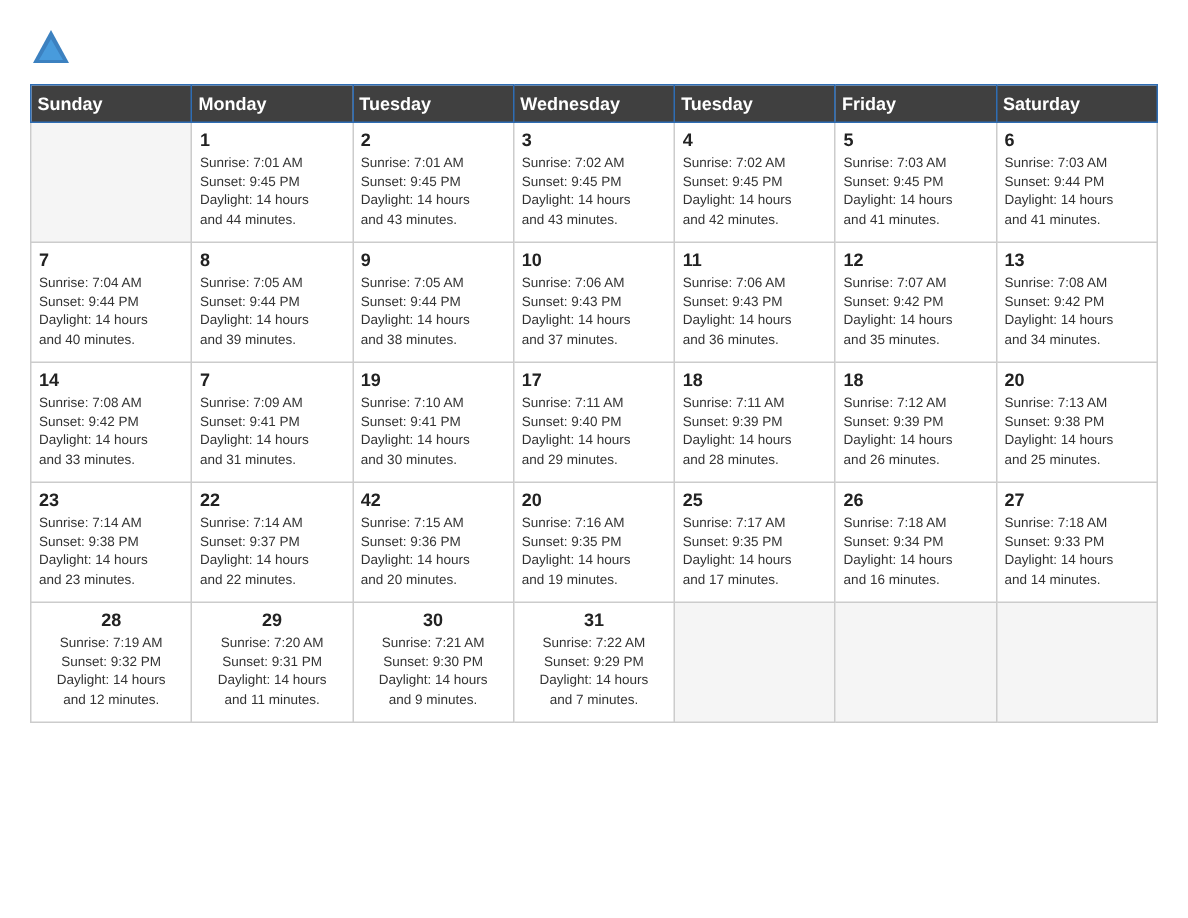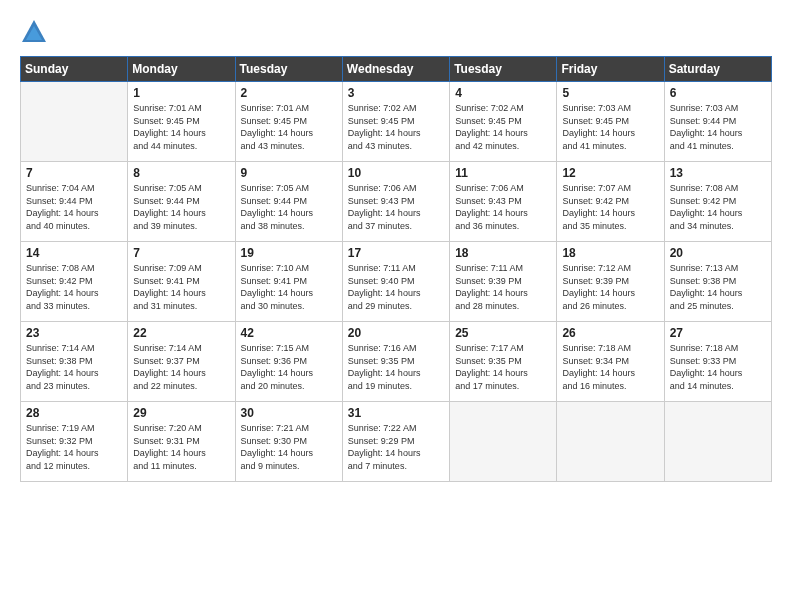--- a/index.html
+++ b/index.html
@@ -94,20 +94,21 @@
       display: block;
       margin-bottom: 2px;
     }
     .day-info {
       font-size: 9px;
       color: #333;
       line-height: 1.4;
     }
     .last-row td {
       height: 70px;
+      text-align: center;
     }
   </style>
 </head>
 <body>
 
 <div class="page">
   <div class="header">
     <div class="logo">
       <svg class="logo-icon" viewBox="0 0 28 28" xmlns="http://www.w3.org/2000/svg">
         <polygon points="14,2 26,24 2,24" fill="#1a6bb5" opacity="0.85"></polygon>

